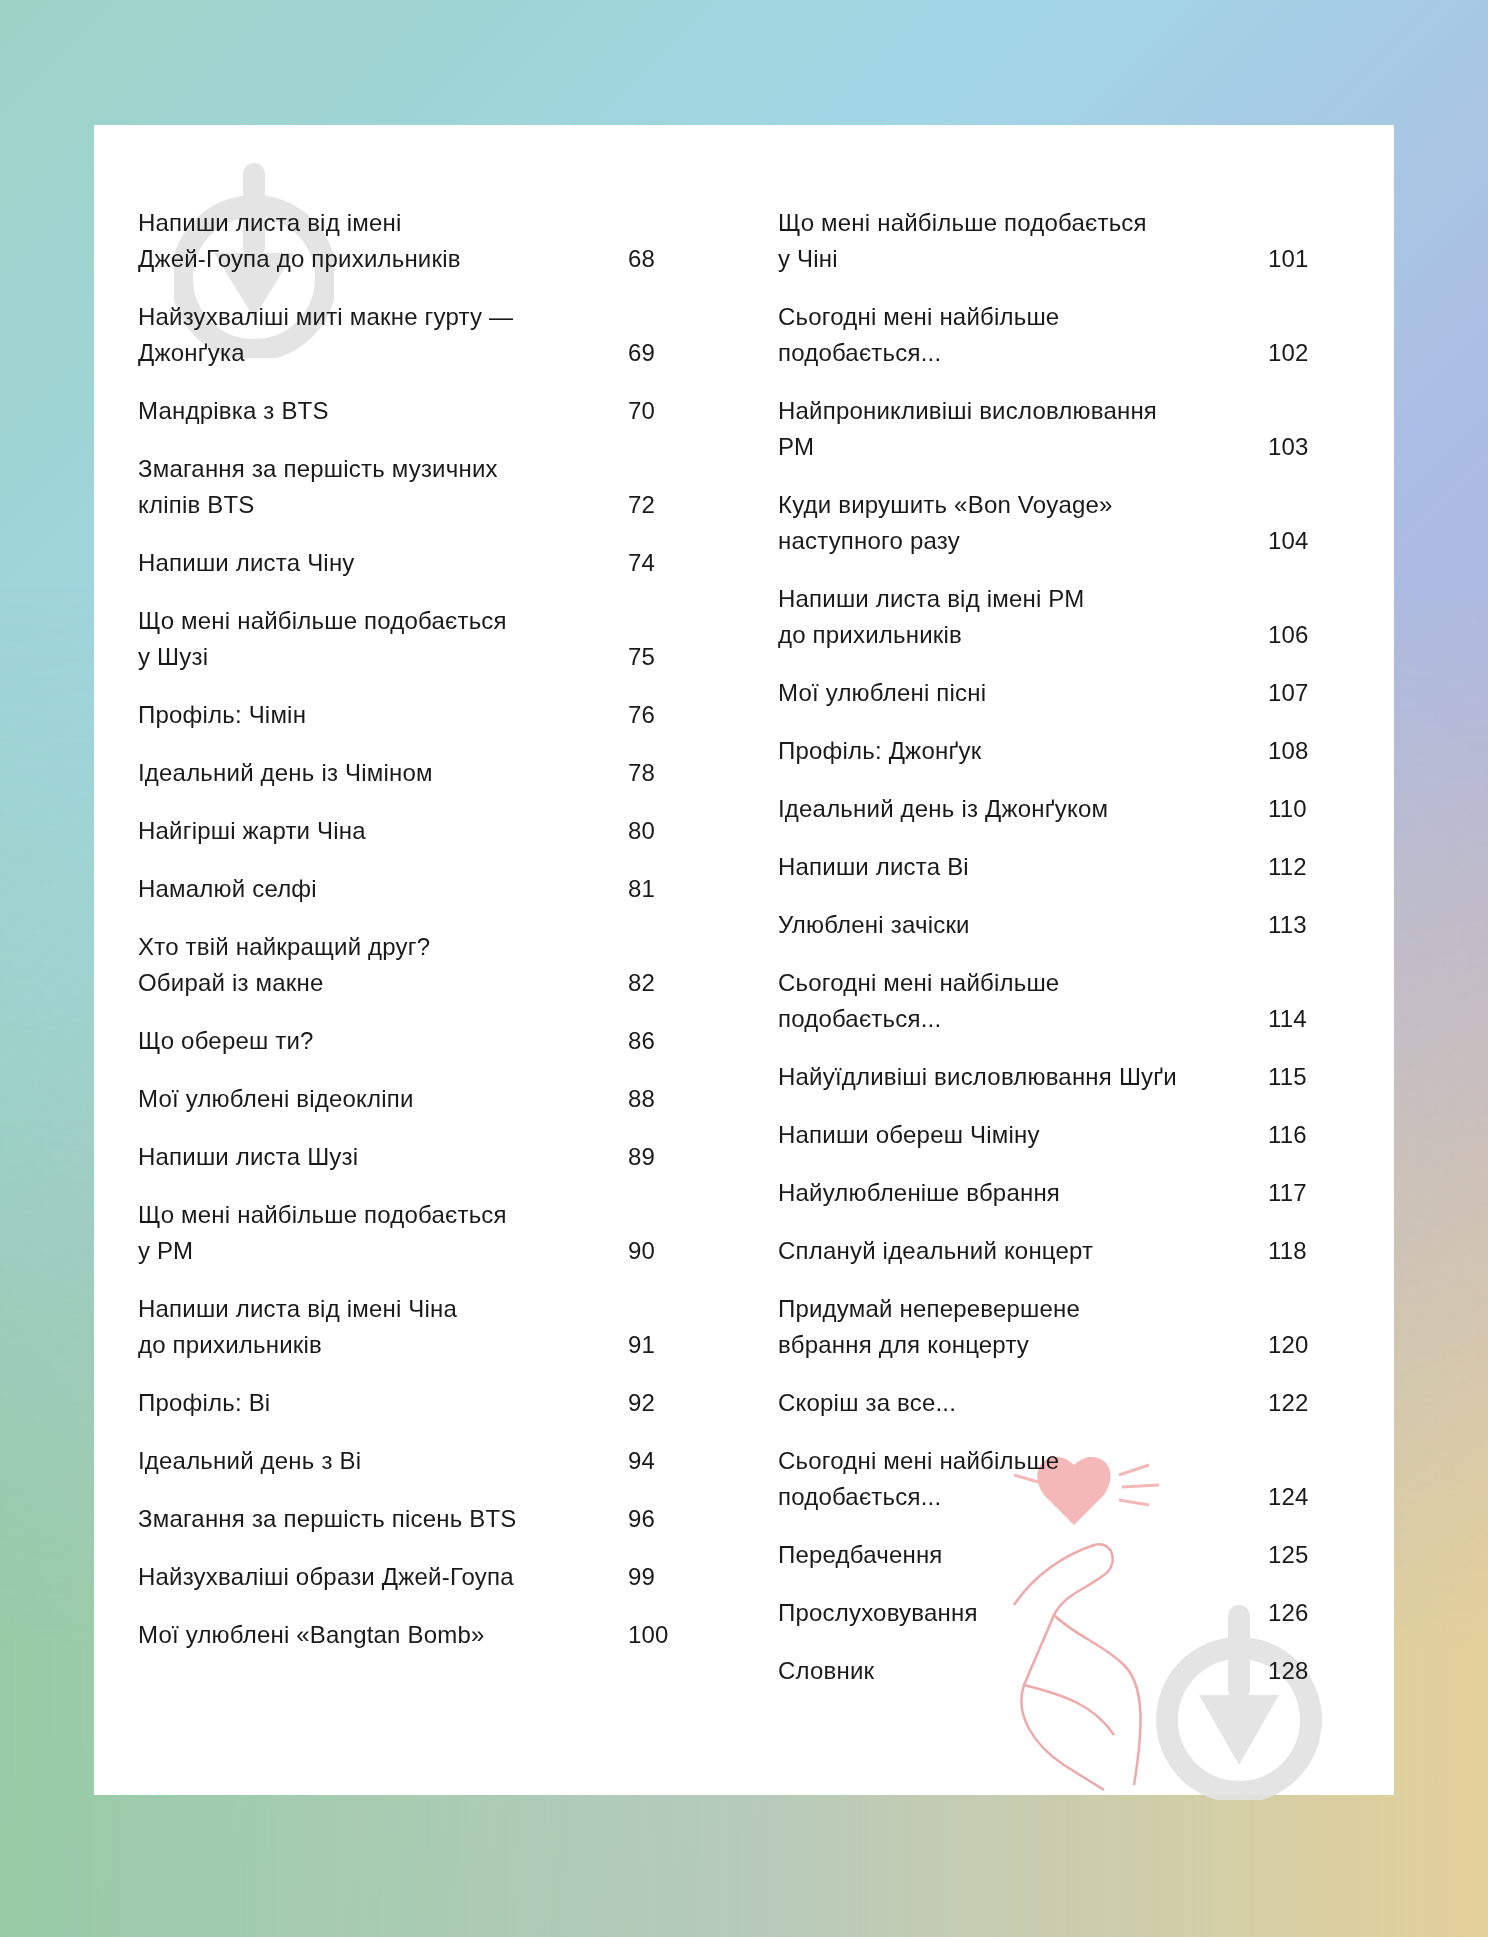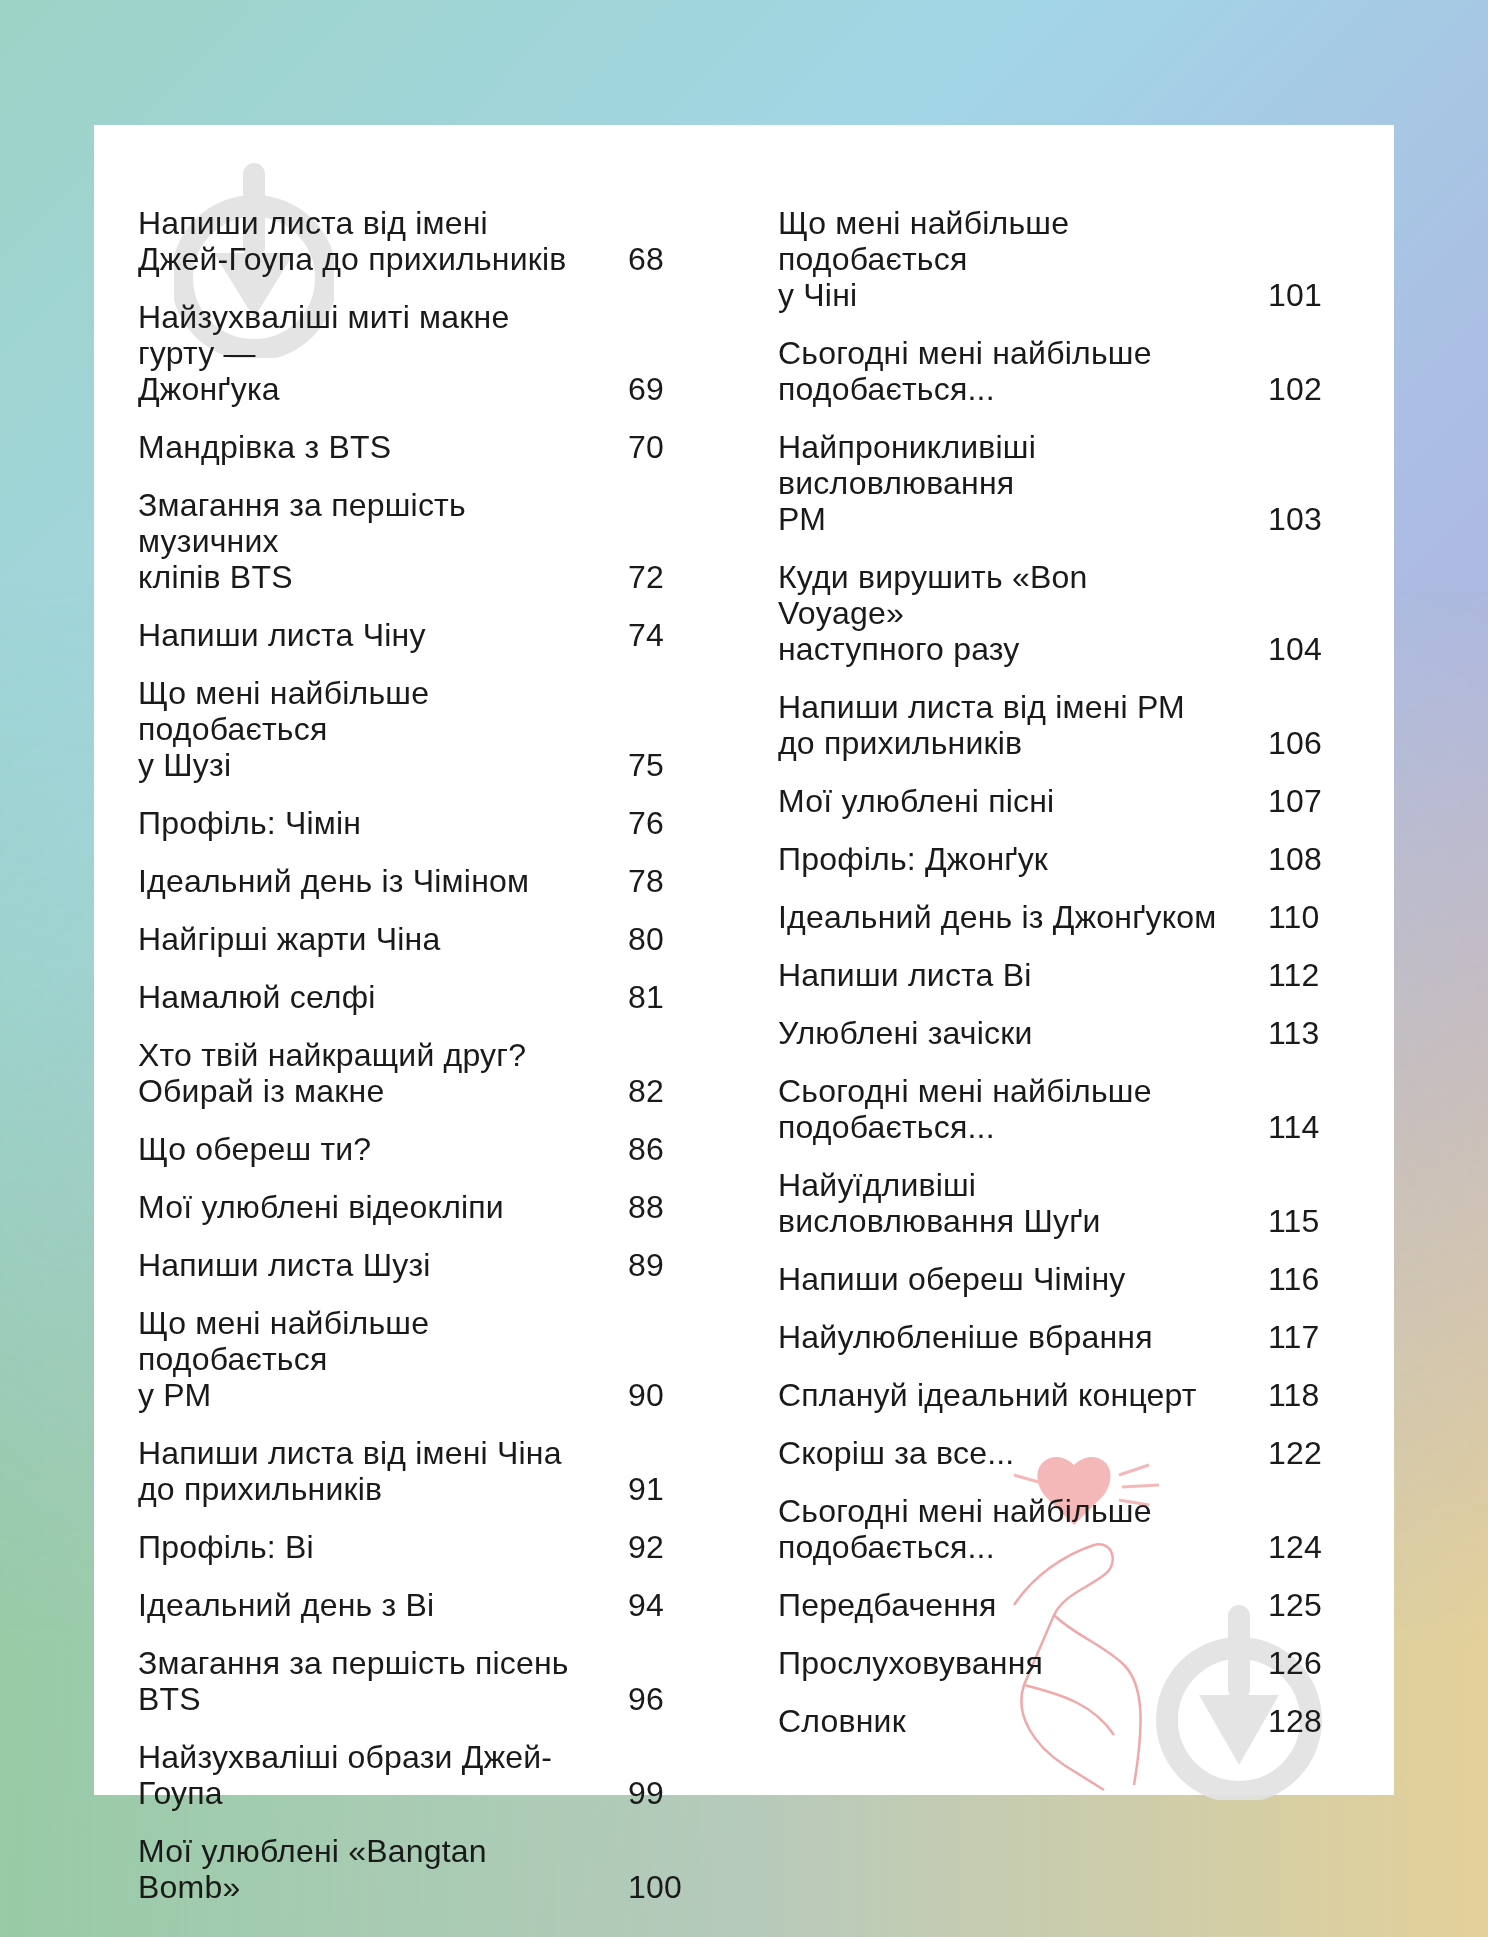--- a/index.html
+++ b/index.html
@@ -6,21 +6,21 @@
   body{width:1488px;height:1937px;position:relative;overflow:hidden;
     background:linear-gradient(135deg,#9dd3c6 0%,#a2d6e6 30%,#abbde3 55%,#b2afdd 75%) ;
     font-family:"Liberation Sans",sans-serif;}
   .bg-bottom2{position:absolute;left:0;top:0;width:1488px;height:1937px;
     background:linear-gradient(to right, rgba(150,204,160,0.9) 0%, rgba(185,220,165,0.6) 50%, rgba(230,210,150,0.95) 100%);
     -webkit-mask:linear-gradient(to bottom, transparent 30%, #000 85%);mask:linear-gradient(to bottom, transparent 30%, #000 85%);}
   .panel{position:absolute;left:94px;top:125px;width:1300px;height:1670px;background:#fff;}
   .col{position:absolute;top:80px;}
   .col.left{left:44px;width:550px;}
   .col.right{left:684px;width:550px;}
-  .entry{display:flex;justify-content:space-between;align-items:flex-end;margin-bottom:22px;color:#1a1a1a;font-size:32px;line-height:36px;letter-spacing:0.2px;}
+  .entry{display:flex;justify-content:space-between;align-items:flex-end;margin-bottom:22px;color:#1a1a1a;font-size:24px;line-height:36px;letter-spacing:0.2px;}
   .entry .title{white-space:pre-line;max-width:440px;}
   .entry .page{text-align:left;min-width:60px;}
   .wm{position:absolute;}
   .wm svg{display:block;}
 </style>
 </head>
 <body>
 
 <div class="bg-bottom2"></div>
 
@@ -209,20 +209,25 @@
   </div>
       <div class="entry">
     <span class="title">Найулюбленіше вбрання</span>
     <span class="page">117</span>
   </div>
       <div class="entry">
     <span class="title">Сплануй ідеальний концерт</span>
     <span class="page">118</span>
   </div>
       <div class="entry">
+    <span class="title">Придумай неперевершене
+вбрання для концерту</span>
+    <span class="page">120</span>
+  </div>
+      <div class="entry">
     <span class="title">Скоріш за все...</span>
     <span class="page">122</span>
   </div>
       <div class="entry">
     <span class="title">Сьогодні мені найбільше
 подобається...</span>
     <span class="page">124</span>
   </div>
       <div class="entry">
     <span class="title">Передбачення</span>

